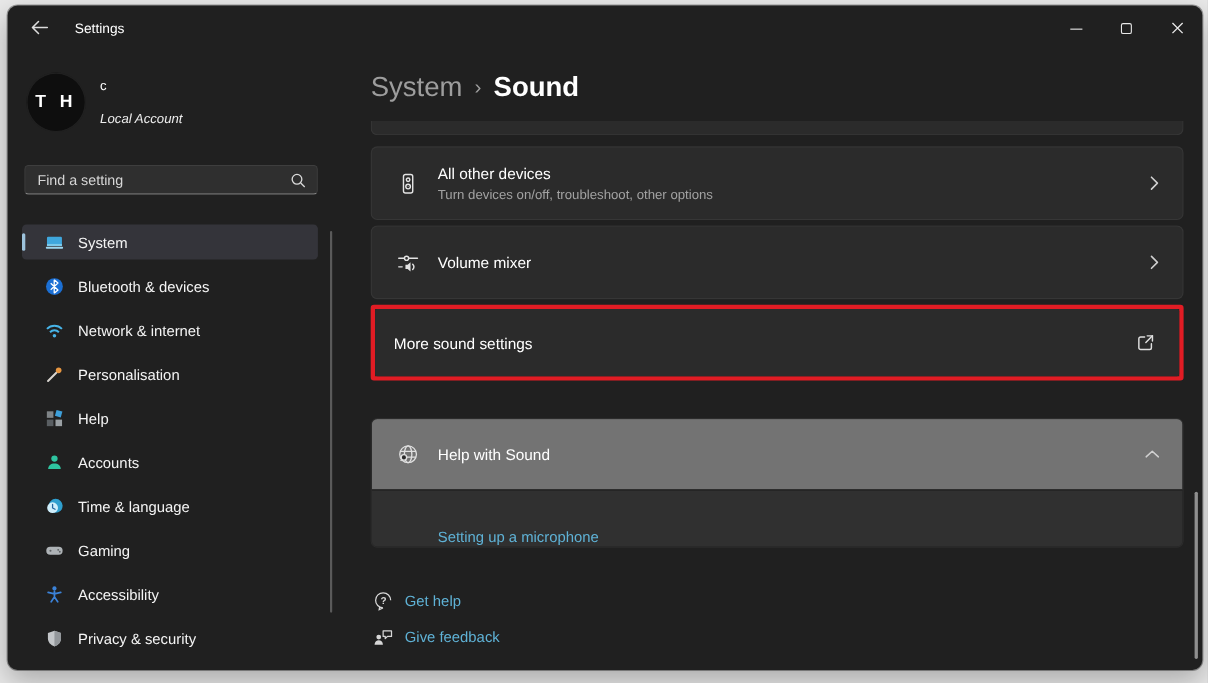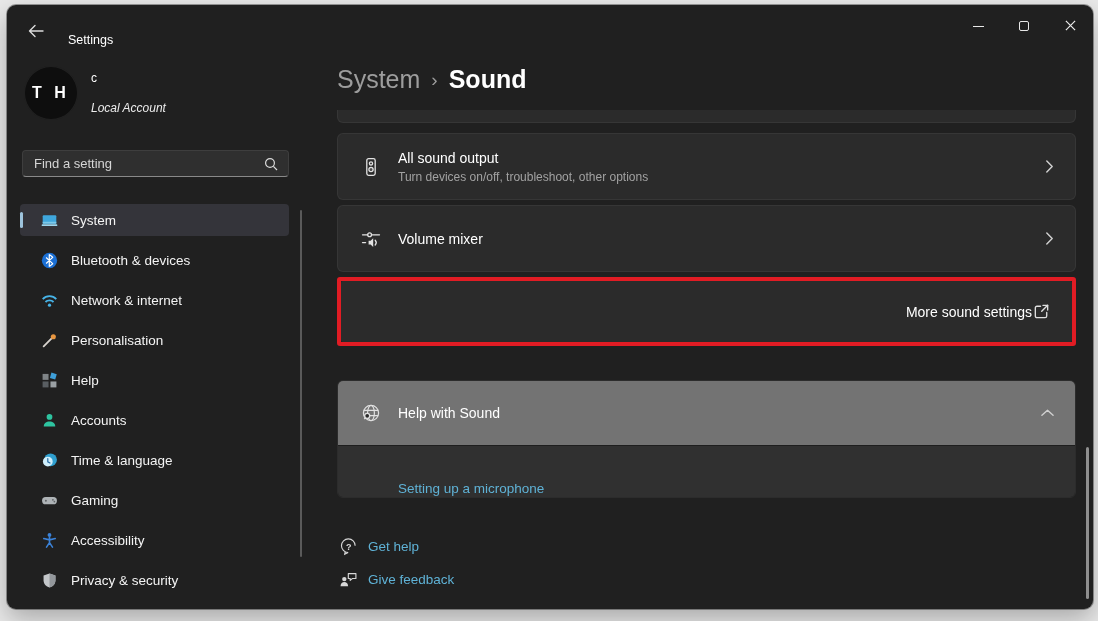--- a/index.html
+++ b/index.html
@@ -4,21 +4,21 @@
 <style>
   * { margin:0; padding:0; box-sizing:border-box; }
   html,body { width:1098px; height:621px; overflow:hidden;
     font-family:"Liberation Sans","DejaVu Sans",sans-serif;
     background:#e9e9e9; }
   .window { position:absolute; left:7px; top:5px; width:1086px; height:604px;
     background:#202020; border-radius:9px; overflow:hidden;
     box-shadow:0 0 0 1px rgba(0,0,0,.35), 0 10px 26px rgba(0,0,0,.28); color:#fff; }
 
   
-  .titlebar { position:absolute; top:0; left:0; right:0; height:42px; display:flex; align-items:flex-end; }
+  .titlebar { position:absolute; top:0; left:0; right:0; height:42px; display:flex; align-items:center; }
   .back-button { width:34px; height:30px; margin-left:12px; border:none; background:transparent;
     display:flex; align-items:center; justify-content:center; border-radius:5px; cursor:pointer; }
   .titlebar-title { font-size:12.5px; color:#ffffff; margin-left:15px; }
   .window-controls { position:absolute; right:0; top:0; height:42px; display:flex; }
   .win-btn { width:46px; height:100%; border:none; background:transparent; display:flex;
     align-items:center; justify-content:center; cursor:pointer; }
   .glyph-min { width:11px; height:1px; background:#e8e8e8; }
   .glyph-max { width:10px; height:10px; border:1px solid #e8e8e8; border-radius:2px; }
 
   
@@ -65,21 +65,21 @@
   .card-row { height:67px; margin-bottom:5px; }
   .card-icon { width:20px; height:20px; margin:0 17px 0 7px; flex:none; display:flex; }
   .card-text { flex:1; }
   .card-title { font-size:14px; color:#fff; }
   .card-subtitle { font-size:12px; color:#a2a2a2; margin-top:4px; }
   .card-action { margin-left:auto; margin-right:5px; flex:none; display:flex; }
 
   .highlight-wrap { border:4px solid var(--highlight-border,#e11c24); border-radius:3px;
     width:739px; height:69px; }
   .card-simple { height:61px; margin:0; border:none; border-radius:2px; }
-  .card-simple .card-title { margin-left:1px;text-align:right; }
+  .card-simple .card-title { margin-left:1px; }
 
   .help-group { margin-top:34px; border:1px solid rgba(255,255,255,.055); border-radius:6px; overflow:hidden; }
   .help-header { height:64px; background:#737373; display:flex; align-items:center; padding:0 16px; cursor:pointer; }
   .help-content { background:#303030; border-top:1px solid #1e1e1e; height:52px; display:flex; align-items:center; }
   .help-link { margin-left:60px; color:var(--link,#5fb2d6); font-size:13.5px; cursor:pointer; text-decoration:none;margin-top:33px; }
 
   .footer { margin-top:37px; }
   .footer-row { display:flex; align-items:center; height:22px; margin-bottom:11px; cursor:pointer; width:220px; }
   .footer-icon { width:19px; height:19px; margin:0 10px 0 2px; flex:none; display:flex; }
   .footer-label { color:var(--link,#5fb2d6); font-size:13.5px; }
@@ -254,21 +254,21 @@
       <div class="card card-row">
         <span class="card-icon">
           <svg viewBox="0 0 20 20" fill="none" stroke="#e3e3e3" stroke-width="1.3">
               <rect x="5.8" y="1.6" width="8.4" height="16.8" rx="1.8"></rect>
               <circle cx="10" cy="6.4" r="1.6"></circle>
               <circle cx="10" cy="12.6" r="2.1"></circle>
               <circle cx="10" cy="12.6" r="0.4" fill="#e3e3e3" stroke="none"></circle>
             </svg>
         </span>
         <div class="card-text">
-          <div class="card-title">All sound output</div>
+          <div class="card-title">All other devices</div>
           <div class="card-subtitle">Turn devices on/off, troubleshoot, other options</div>
         </div>
         <span class="card-action">
           <svg width="9" height="15" viewBox="0 0 10 16" fill="none" stroke="#d0d0d0" stroke-width="1.6" stroke-linecap="round" stroke-linejoin="round">
               <path d="M2 2 L8 8 L2 14"></path>
             </svg>
         </span>
       </div>
 
       <div class="card card-row">

